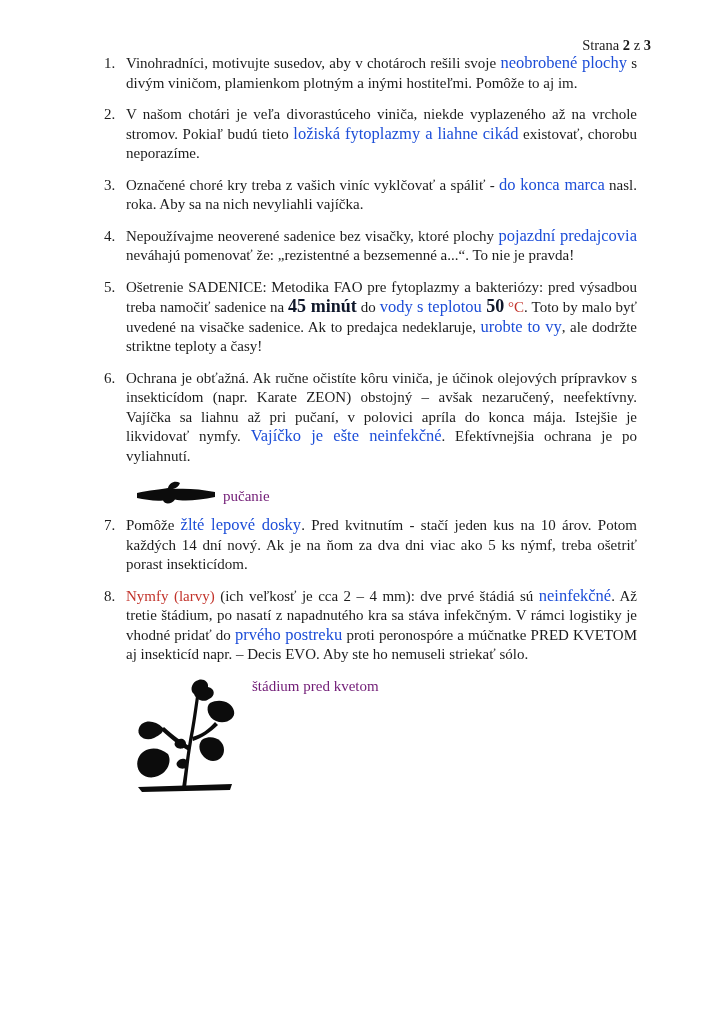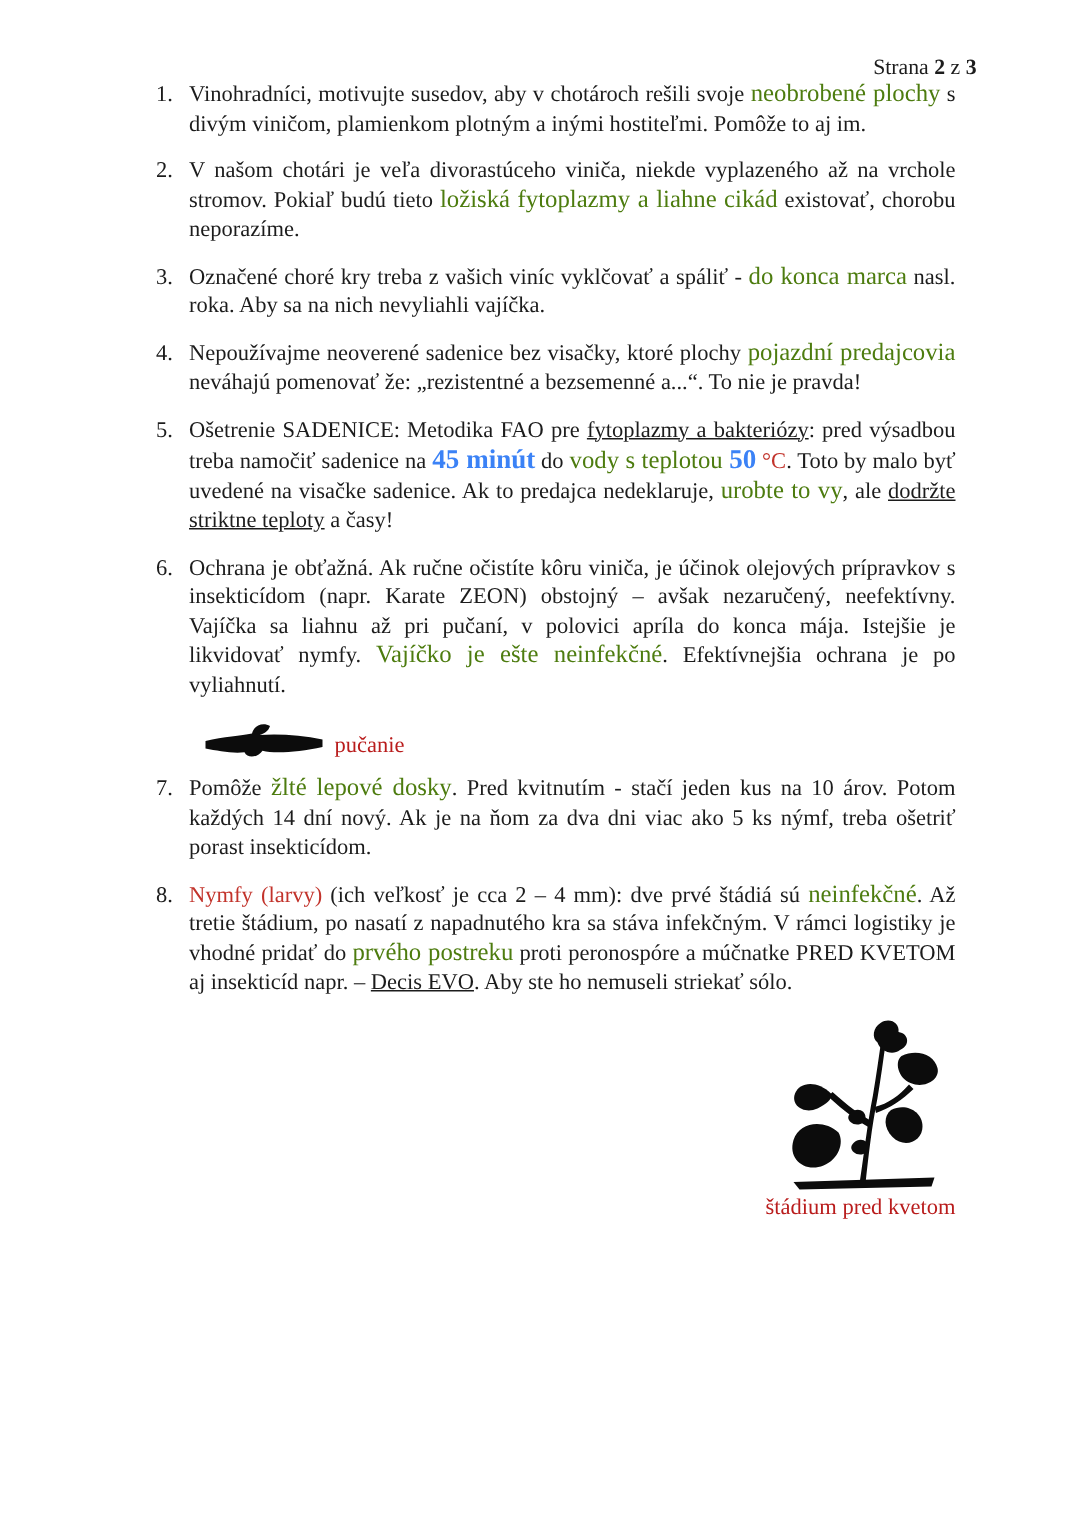--- a/index.html
+++ b/index.html
@@ -23,25 +23,25 @@
     margin:25px 0 18px 0; letter-spacing:0.2px;
   }
   .item { display:flex; margin-bottom:12px; }
   .num  { flex:none; width:22px; font-size:15px; line-height:19.5px; }
   .txt  { flex:1; text-align:justify; font-size:15px; line-height:19.5px; }
 
   
   .s-n  {}
   .s-b  { font-weight:bold; }
   .s-r  { color:#c2332b; }
-  .s-rl { color:#4d7c0f; font-size:16.5px; line-height:1; }
-  .s-rbl{ color:#3b82f6; font-size:18px; font-weight:bold; line-height:1; }
-  .s-u  { text-decoration:underline; }
+  .s-rl { color:#1d4ed8; font-size:16.5px; line-height:1; }
+  .s-rbl{ color:#0f172a; font-size:18px; font-weight:bold; line-height:1; }
+  .s-u  { }
 
-  .caption { font-size:15px; line-height:19px; color:#b91c1c; }
+  .caption { font-size:15px; line-height:19px; color:#701a75; }
 
   
   .fig-bud { display:flex; align-items:flex-end; margin:3px 0 10px 31px; }
   .fig-bud svg { display:block; }
   .fig-bud .caption { margin-left:6px; margin-bottom:0; }
 
   
   .fig-trap { display:flex; align-items:flex-end; margin:8px 0 16px 14px; }
   .trap-photo {
     position:relative; width:122px; height:85px; flex:none;
@@ -72,21 +72,21 @@
     background:linear-gradient(#e9e6df, #cfd3da); border-radius:2px;
   }
   .trap-photo::before {     
     content:""; position:absolute; left:-2px; top:8px; width:9px; height:48px;
     background:linear-gradient(#d5988a, #c28274); border-radius:0 60% 60% 0/0 45% 45% 0;
   }
   .fig-trap .caption { margin-left:44px; margin-bottom:1px; white-space:nowrap; }
   .fig-trap svg { display:block; margin-left:10px; }
 
   
-  .fig-plant { display:flex; align-items:flex-end; margin:6px 0 0 26px;flex-direction:column; }
+  .fig-plant { display:flex; margin:6px 0 0 26px; }
   .fig-plant svg { display:block; }
   .fig-plant .caption { margin-left:6px; margin-bottom:4px; }
 </style>
 </head>
 <body>
 
 <div class="page">
 
   <div class="page-header"><span class="s-n">Strana </span><span class="s-b">2</span><span class="s-n"> z </span><span class="s-b">3</span></div>
 

